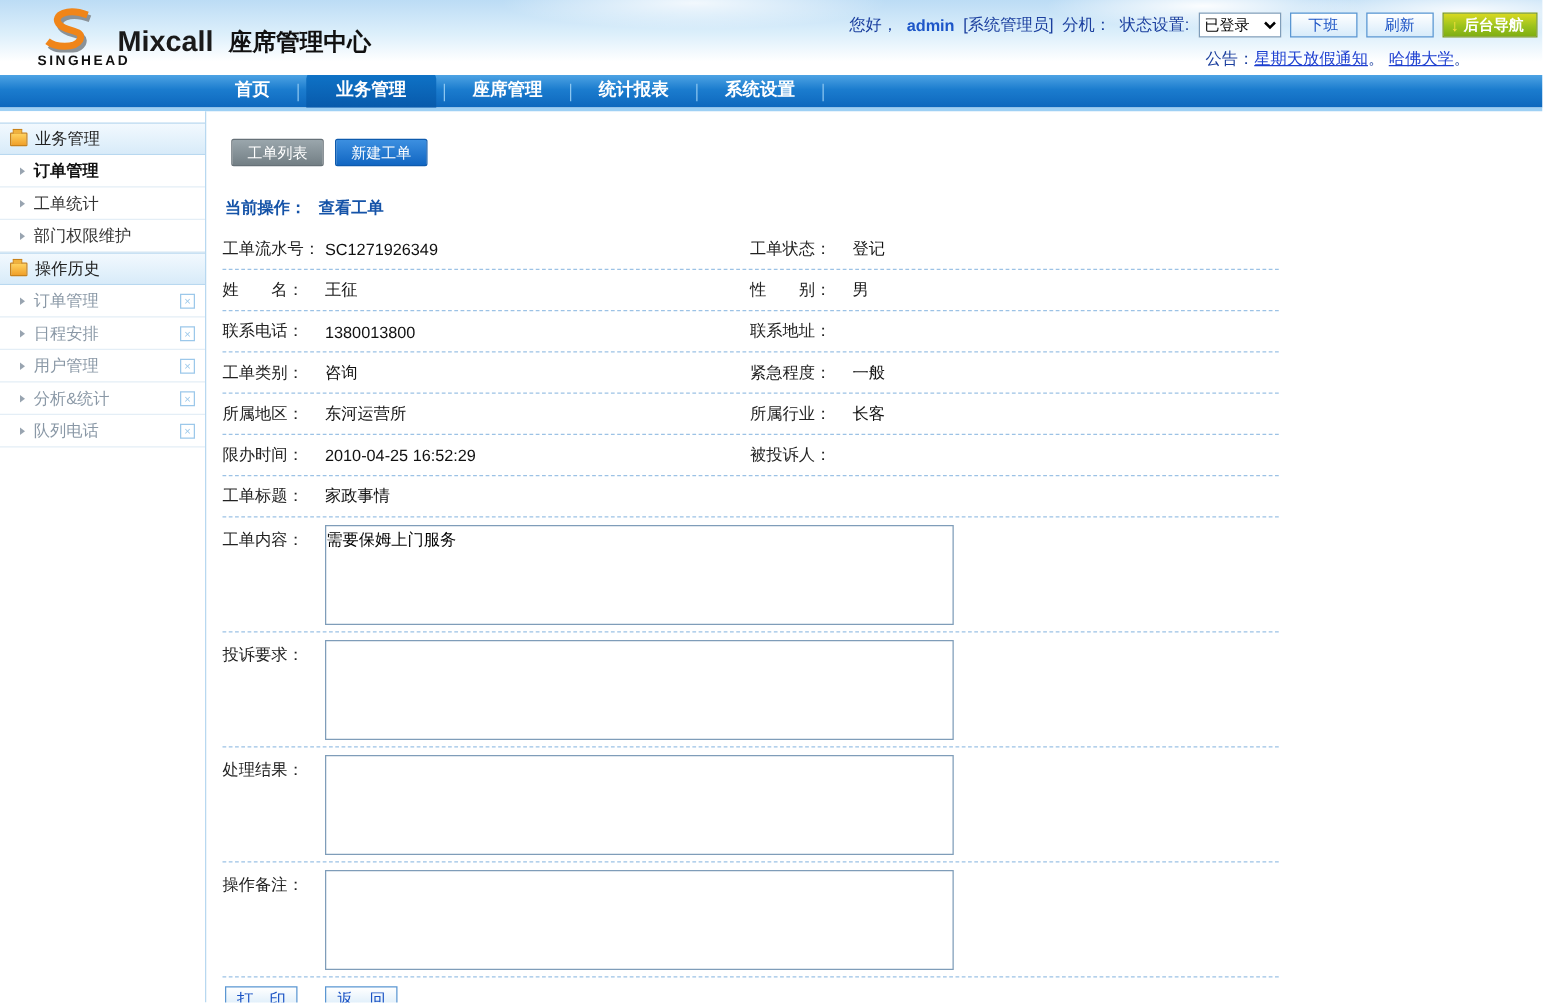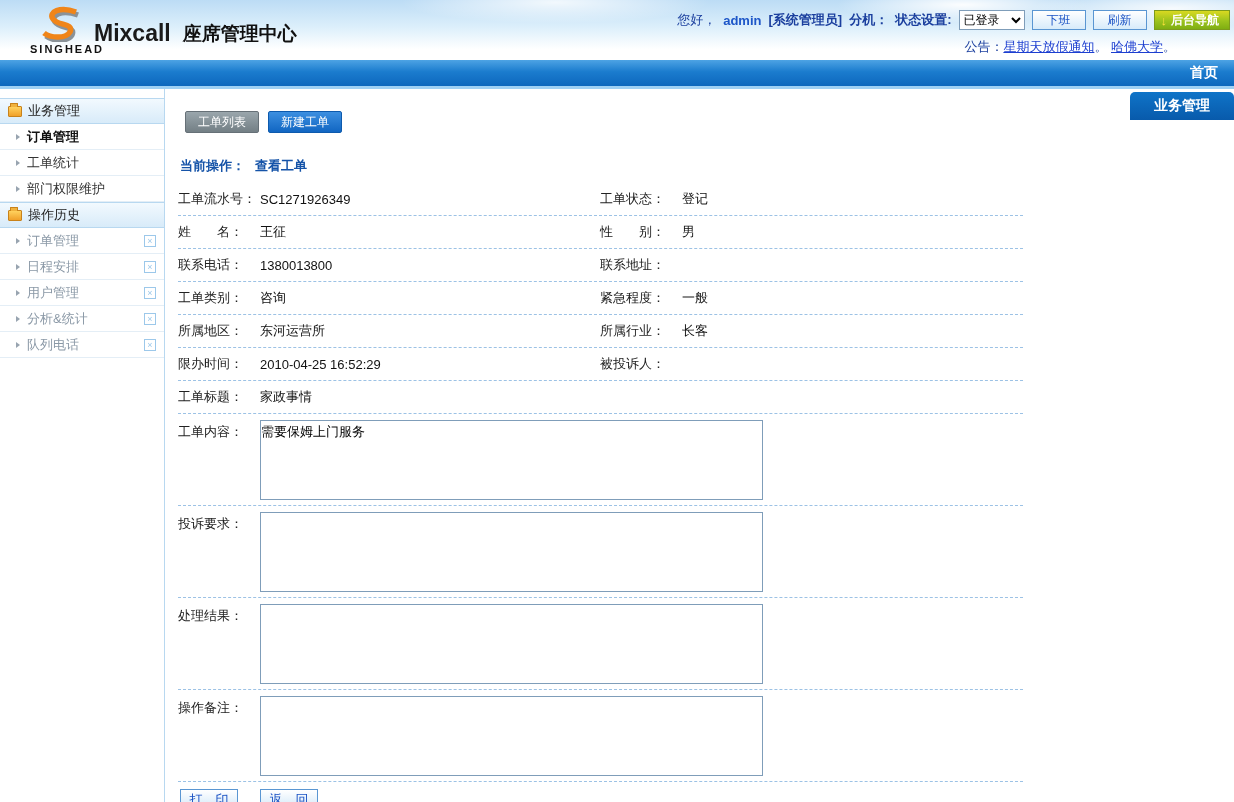--- a/index.html
+++ b/index.html
@@ -9,42 +9,42 @@
 
   
   .header { height:60px; position:relative;
     background:
       radial-gradient(ellipse 180px 26px at 78% 8%, rgba(255,255,255,.95), rgba(255,255,255,0) 70%),
       radial-gradient(ellipse 220px 30px at 45% 4%, rgba(255,255,255,.8), rgba(255,255,255,0) 70%),
       radial-gradient(ellipse 200px 28px at 95% 14%, rgba(255,255,255,.85), rgba(255,255,255,0) 70%),
       linear-gradient(180deg,#bcdcf5 0%, #dcefFB 45%, #ffffff 82%);
   }
   .brand { position:absolute; left:30px; top:4px; display:flex; align-items:flex-start; }
-  .logo-box { width:56px; text-align:right; }
+  .logo-box { width:56px; text-align:left; }
   .logo-word { font-size:11px; font-weight:bold; letter-spacing:2px; color:#111; display:block; margin-top:-2px; }
   .brand-title { display:flex; align-items:center; margin:16px 0 0 8px; }
   .brand-name { font-size:23px; font-weight:bold; color:#1a1a1a; letter-spacing:0; }
   .brand-suffix { font-size:19px; font-weight:bold; color:#111;margin-left:12px; }
 
   .header-right { position:absolute; right:4px; top:10px; display:flex; flex-direction:column; align-items:flex-end; }
   .hr-line1 { display:flex; align-items:center; gap:7px; color:#1b3f9e; font-size:13px; }
-  .hr-line1 .bold { font-weight:bold; }
+  .hr-line1 .bold { font-weight:normal; }
   .user-name { color:#1d56c8; font-weight:bold; }
   .status-select { width:66px; height:20px; font-size:12px; border:1px solid #7f9db9; background:#fff; }
   .hd-btn { height:20px; min-width:54px; font-size:12px; color:#1a52c4; border:1px solid #5a96d2;
     background:linear-gradient(180deg,#ffffff,#d7ebfa); cursor:pointer; }
   .backstage-btn { height:20px; padding:0 10px 0 6px; border:1px solid #7d9a1c; color:#fff; font-weight:bold; font-size:12px;
     background:linear-gradient(180deg,#d9d921,#9cc31d 55%,#7fae12); display:flex; align-items:center; gap:4px; cursor:pointer; }
   .backstage-arrow { color:#ffe23e; font-weight:bold; font-size:13px; }
   .hr-line2 { margin:8px 54px 0 0; font-size:13px; color:#1b3f9e; }
   .hr-line2 a { color:#1d3fd0; text-decoration:underline; cursor:pointer; }
 
   
   .nav { height:26px; background:linear-gradient(180deg,#4da3e4 0%,#1b7cce 45%,#0d67bd 100%);
-    display:flex; align-items:flex-end; padding-left:172px;flex-direction:column; }
+    display:flex; align-items:flex-end; padding-left:172px; }
   .nav-strip { height:3px; background:#9ed0f4; }
   .nav-tab { color:#fff; font-weight:bold; font-size:14px; padding:4px 16px 5px; cursor:pointer; white-space:nowrap; }
   .nav-tab.active { background:linear-gradient(180deg,#0f74c8,#085aab); border-radius:5px 5px 0 0; padding:5px 24px 5px; }
   .nav-sep { width:1px; height:14px; background:#8cc6f0; margin:0 6px 5px; }
 
   
   .body-wrap { display:flex; height:713px; }
 
   
   .sidebar { width:165px; border-right:1px solid #b8d8f0; padding-top:9px; background:#fff; }

